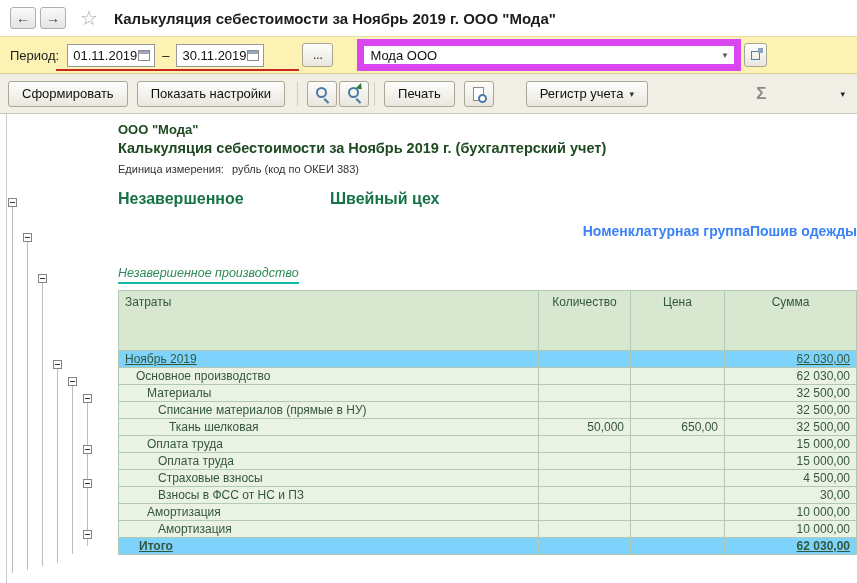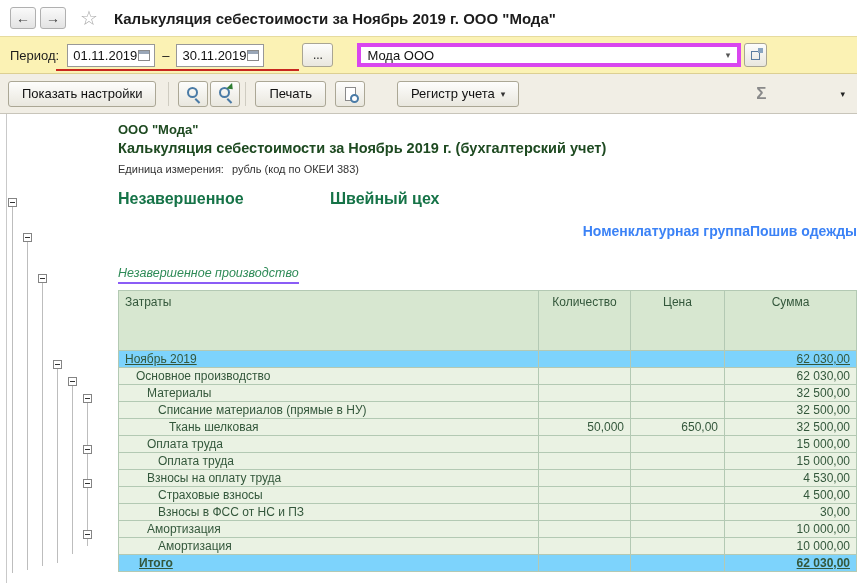--- a/index.html
+++ b/index.html
@@ -31,21 +31,21 @@
     width: 88px; height: 23px; background: #fff; border: 1px solid #989898;
     display: flex; align-items: center; justify-content: space-between; padding: 0 4px 0 5px; font-size: 13px; color: #111;
   }
   .cal-icon { width: 12px; height: 11px; border: 1px solid #8a8a8a; background: #fff; position: relative; flex: 0 0 auto; }
   .cal-icon::before { content: ''; position: absolute; left: 0; right: 0; top: 0; height: 3px; background: #9aa7b8; }
   .dash { margin: 0 7px; font-size: 13px; color: #111; }
   .morebtn {
     margin-left: 38px; width: 31px; height: 24px; border: 1px solid #a9a593; border-radius: 3px;
     background: linear-gradient(#fdfdfc, #e9e7de); font-size: 12px; color: #222; line-height: 10px;
   }
-  .combo { margin-left: 24px; width: 384px; height: 24px; background: #fff; border: 4px solid #d946ef; display: flex; align-items: stretch; }
+  .combo { margin-left: 24px; width: 384px; height: 32px; background: #fff; border: 7px solid #d946ef; display: flex; align-items: stretch; }
   .combo .val { flex: 1; font-size: 13px; color: #111; display: flex; align-items: center; padding-left: 6px; }
   .combo .caret-seg { width: 19px; display: flex; align-items: center; justify-content: center; color: #555; font-size: 9px; cursor: pointer; }
   .openbtn {
     margin-left: 3px; width: 23px; height: 24px; border: 1px solid #a9a593; border-radius: 3px;
     background: linear-gradient(#fdfdfc, #e9e7de); display: flex; align-items: center; justify-content: center;
   }
   .open-icon { width: 9px; height: 9px; border: 1px solid #5b7da0; position: relative; display: inline-block; }
   .open-icon::after { content: ''; position: absolute; right: -4px; top: -4px; width: 5px; height: 5px; background: #8aa5c0; }
   .period-underline { position: absolute; left: 56px; top: 32px; width: 243px; height: 2px; background: #C8281E; }
 
@@ -81,21 +81,21 @@
 
   .content { margin-left: 118px; }
   .company { padding-top: 8px; font-size: 13px; font-weight: bold; color: #1E4A21; }
   .rtitle { margin-top: 3px; font-size: 14.5px; font-weight: bold; color: #1E4A21; }
   .unit { margin-top: 7px; font-size: 11px; color: #333; }
   .unit .uval { margin-left: 8px; }
   .grow1 { margin-top: 15px; font-size: 16px; font-weight: bold; color: #157347; }
   .grow2 { margin-top: 15px; font-size: 14px; font-weight: bold; color: #3b82f6; text-align: right; }
   .glabel { display: inline-block; width: 212px; }
   .section-wrap { margin-top: 24px; }
-  .section { display: inline-block; font-size: 12.5px; font-style: italic; color: #2E8B57; border-bottom: 2px solid #8b5cf6; padding-bottom: 2px; }
+  .section { display: inline-block; font-size: 12.5px; font-style: italic; color: #2E8B57; border-bottom: 2px solid #14b8a6; padding-bottom: 2px; }
 
   table.rtable { border-collapse: collapse; table-layout: fixed; width: 738px; margin-top: 6px; font-size: 12px; color: #33573B; }
   .rtable th, .rtable td { border: 1px solid #B3C9B3; padding: 1px 6px; overflow: hidden; white-space: nowrap; line-height: 14px; }
   .rtable thead th { height: 60px; vertical-align: top; background: #D7E7D0; font-weight: normal; text-align: center; padding-top: 4px; }
   .rtable thead th:first-child { text-align: left; margin-left: 48px; }
   .rtable td { height: 15px; }
   .num { text-align: right; }
   tr.k-group td, tr.k-total td { background: #7dd3fc; text-decoration: underline; }
   tr.k-sub td, tr.k-detail td { background: #EAF2E3; }
   tr.k-total td { font-weight: bold; }
@@ -127,20 +127,21 @@
     <span class="val">Мода ООО</span>
     <span class="caret-seg">▾</span>
   </div>
   <button class="openbtn">
     <span class="open-icon"></span>
   </button>
   <div class="period-underline"></div>
 </div>
 
 <div class="toolbar">
+  <button class="tbtn">Сформировать</button>
   <button class="tbtn">Показать настройки</button>
   <div class="sep"></div>
   <button class="tbtn iconbtn">
     <span class="mag"></span>
   </button>
   <button class="tbtn iconbtn">
     <span class="mag">
         <span class="refresh-arrow"></span>
       </span>
   </button>
@@ -264,26 +265,20 @@
             <td class="num"></td>
             <td class="num">15 000,00</td>
           </tr>
           <tr class="k-sub">
             <td style="padding-left: 39px;">Оплата труда</td>
             <td class="num"></td>
             <td class="num"></td>
             <td class="num">15 000,00</td>
           </tr>
           <tr class="k-sub">
-            <td style="padding-left: 28px;">Взносы на оплату труда</td>
-            <td class="num"></td>
-            <td class="num"></td>
-            <td class="num">4 530,00</td>
-          </tr>
-          <tr class="k-sub">
             <td style="padding-left: 39px;">Страховые взносы</td>
             <td class="num"></td>
             <td class="num"></td>
             <td class="num">4 500,00</td>
           </tr>
           <tr class="k-sub">
             <td style="padding-left: 39px;">Взносы в ФСС от НС и ПЗ</td>
             <td class="num"></td>
             <td class="num"></td>
             <td class="num">30,00</td>

